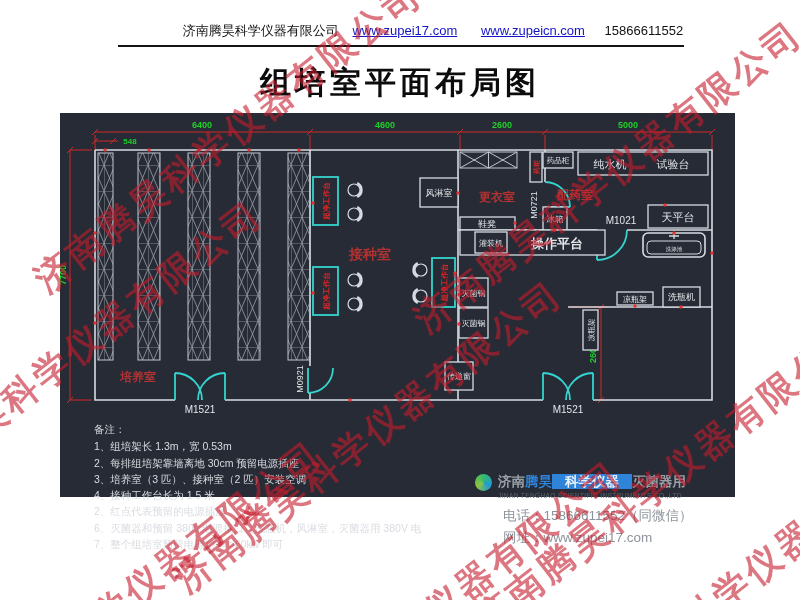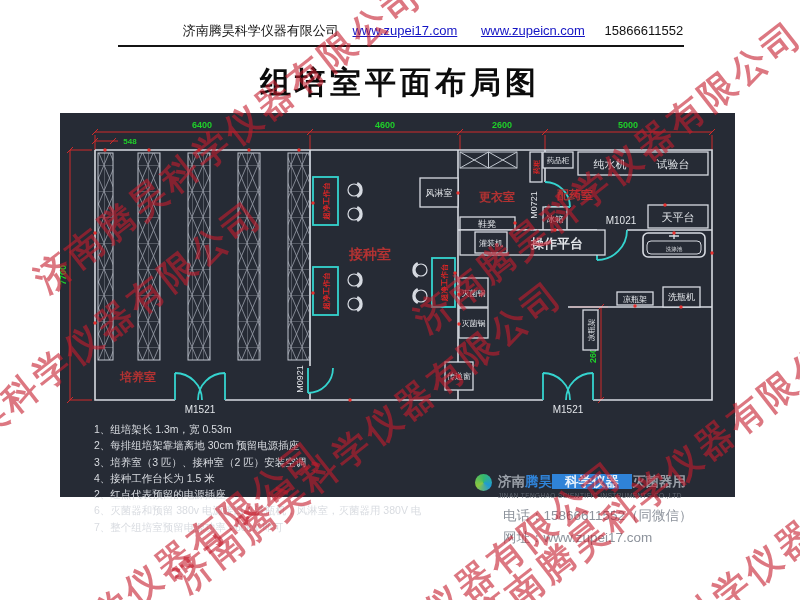--- a/index.html
+++ b/index.html
@@ -200,20 +200,21 @@
     <circle cx="605" cy="92" r="1.7"></circle>
     <circle cx="614" cy="120" r="1.7"></circle>
     <circle cx="575" cy="193" r="1.7"></circle>
     <circle cx="621" cy="194" r="1.7"></circle>
     <circle cx="652" cy="140" r="1.7"></circle>
     <circle cx="290" cy="287" r="1.7"></circle>
   </g>
 </svg>
 
   <div class="notes">
+    <div class="nh">备注：</div>
     <div>1、组培架长 1.3m，宽 0.53m</div>
     <div>2、每排组培架靠墙离地 30cm 预留电源插座</div>
     <div>3、培养室（3 匹）、接种室（2 匹）安装空调</div>
     <div>4、接种工作台长为 1.5 米</div>
     <div>2、红点代表预留的电源插座</div>
     <div>6、灭菌器和预留 380v 电源接口（洗瓶机，风淋室，灭菌器用 380V 电</div>
     <div>7、整个组培室预留电源功率 &gt;60kw 即可</div>
   </div>
 
   <div class="logo">

